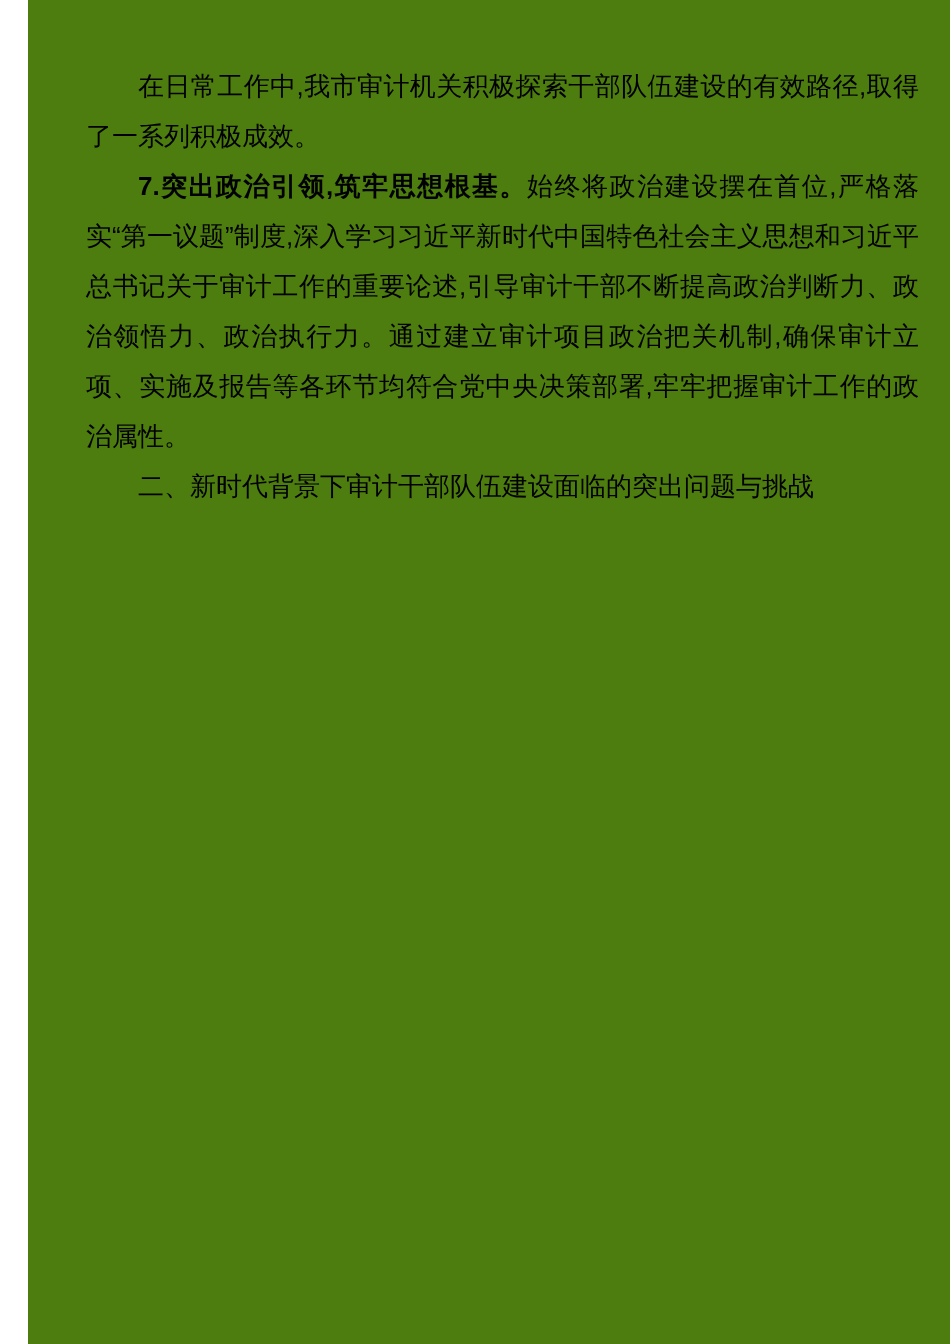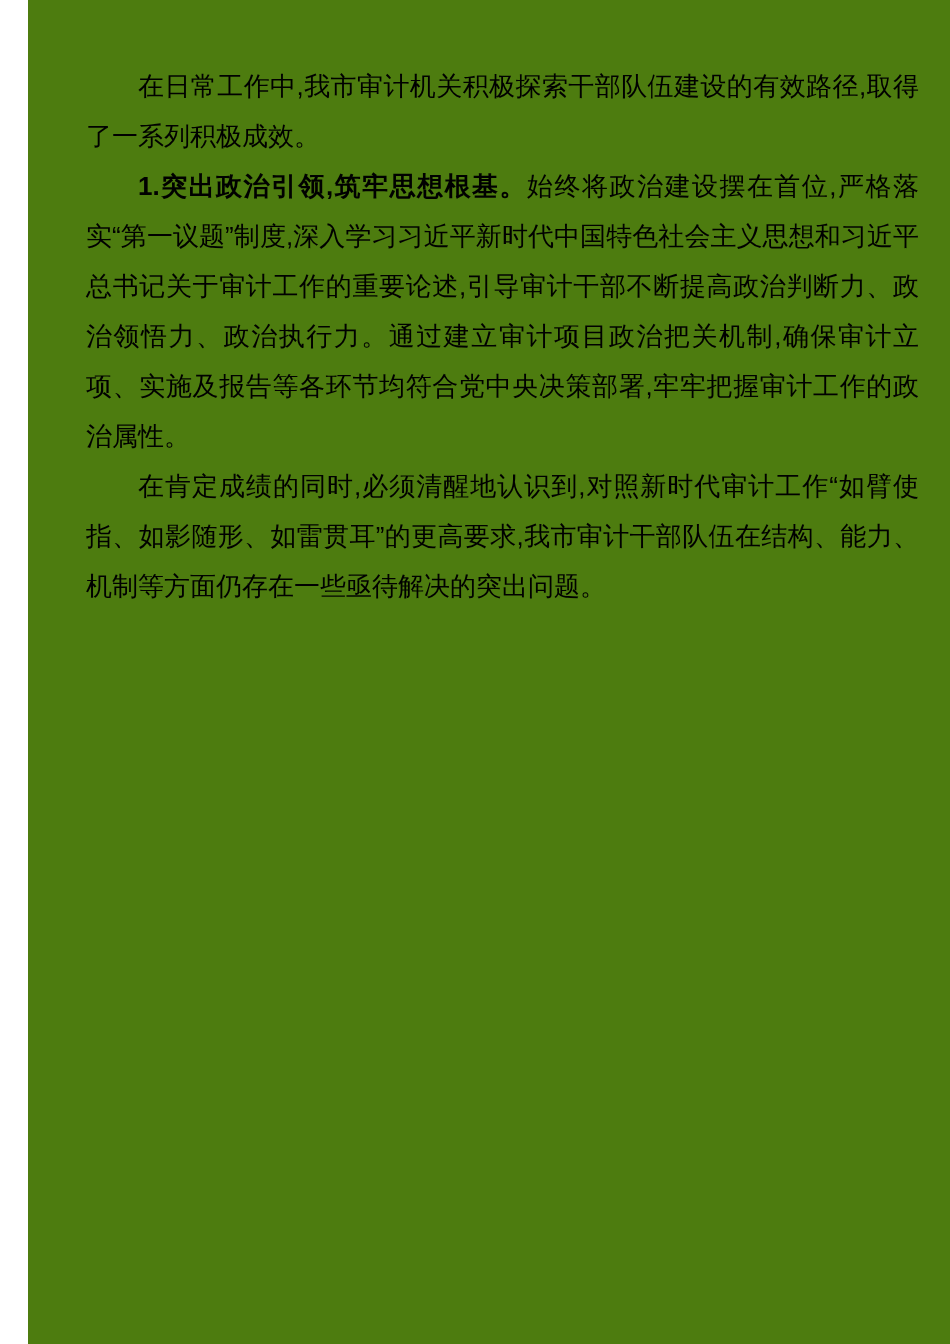--- a/index.html
+++ b/index.html
@@ -37,16 +37,16 @@
   p.para span.seg.bold {
     font-weight: bold;
   }
 </style>
 </head>
 <body>
 
 <div class="page" style="background: #4d7c0f; color: rgb(0, 0, 0); margin-left: 28px;">
   <div class="doc-body">
       <p class="para"><span class="seg">在日常工作中,我市审计机关积极探索干部队伍建设的有效路径,取得了一系列积极成效。</span></p>
-      <p class="para"><span class="seg bold">1.突出政治引领,筑牢思想根基。</span><span class="seg">始终将政治建设摆在首位,严格落实“第一议题”制度,深入学习习近平新时代中国特色社会主义思想和习近平总书记关于审计工作的重要论述,引导审计干部不断提高政治判断力、政治领悟力、政治执行力。通过建立审计项目政治把关机制,确保审计立项、实施及报告等各环节均符合党中央决策部署,牢牢把握审计工作的政治属性。</span></p>
-      <p class="para"><span class="seg">在肯定成绩的同时,必须清醒地认识到,对照新时代审计工作“如臂使指、如影随形、如雷贯耳”的更高要求,我市审计干部队伍在结构、能力、机制等方面仍存在一些亟待解决的突出问题。</span></p>
+      <p class="para"><span class="seg bold">7.突出政治引领,筑牢思想根基。</span><span class="seg">始终将政治建设摆在首位,严格落实“第一议题”制度,深入学习习近平新时代中国特色社会主义思想和习近平总书记关于审计工作的重要论述,引导审计干部不断提高政治判断力、政治领悟力、政治执行力。通过建立审计项目政治把关机制,确保审计立项、实施及报告等各环节均符合党中央决策部署,牢牢把握审计工作的政治属性。</span></p>
+      <p class="para"><span class="seg">二、新时代背景下审计干部队伍建设面临的突出问题与挑战</span></p>
     </div>
 </div>
 
 </body></html>

